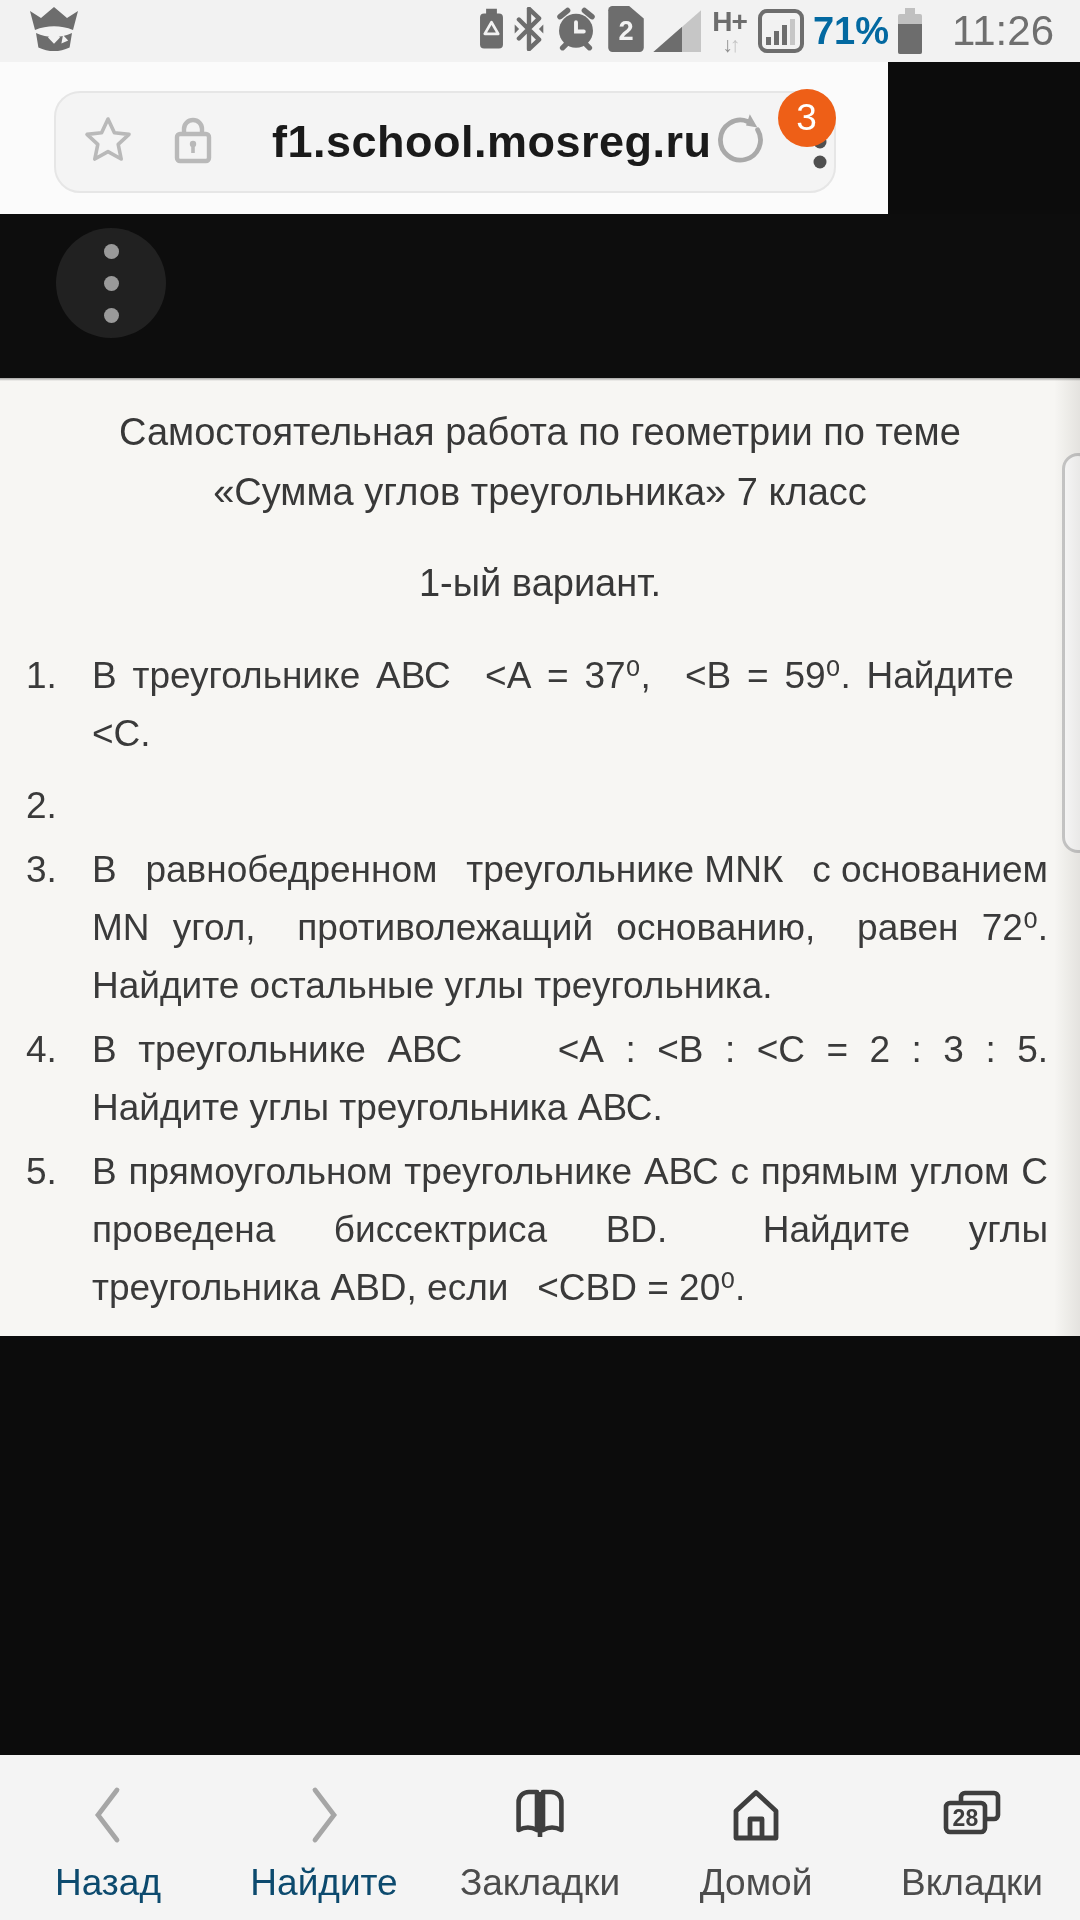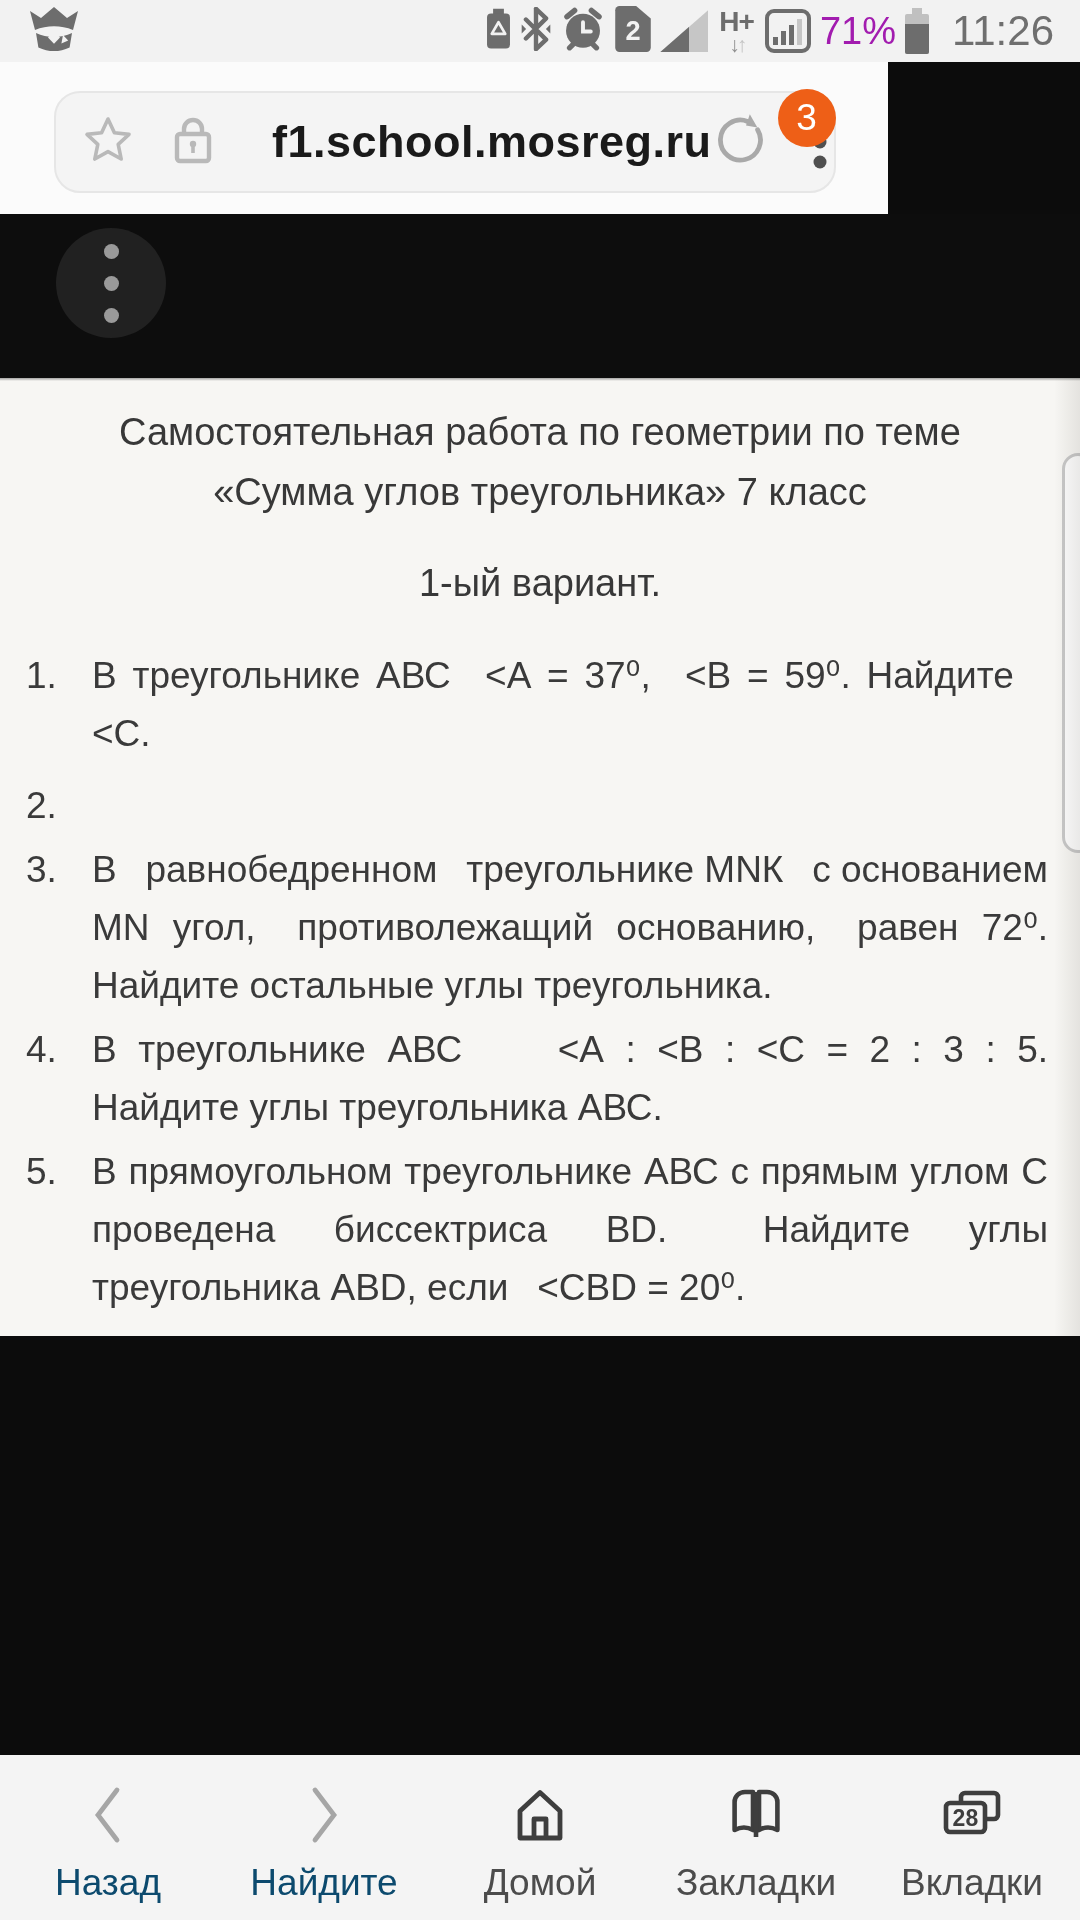--- a/index.html
+++ b/index.html
@@ -5,22 +5,22 @@
   html,body{margin:0;padding:0;background:#000;}
   *{box-sizing:border-box;font-family:"Liberation Sans","DejaVu Sans",sans-serif;}
   .phone{position:relative;width:1080px;height:1920px;background:#0c0c0c;overflow:hidden;margin:0 auto;}
 
   
   .status{position:absolute;top:0;left:0;width:1080px;height:62px;background:#f2f2f2;
           display:flex;align-items:center;padding:0 26px;}
   .st-left{display:flex;align-items:center;}
   .st-spacer{flex:1;}
   .st-right{display:flex;align-items:center;gap:9px;}
-  .st-txt{color:#a21caf;font-size:38px;}
-  .st-time{color:#6f6f6f;font-size:42px;margin-left:14px;}
+  .st-txt{color:#0369a1;font-size:38px;font-weight:bold;}
+  .st-time{color:#6f6f6f;font-size:42px;margin-left:21px;}
   .sigtri{position:relative;width:48px;height:42px;}
   .sigtri .lt{position:absolute;inset:0;background:#c6c6c6;clip-path:polygon(100% 0,100% 100%,0 100%);}
   .sigtri .dk{position:absolute;left:0;bottom:0;width:60%;height:60%;background:#6d6d6d;clip-path:polygon(100% 0,100% 100%,0 100%);}
   .hplus{display:flex;flex-direction:column;align-items:center;line-height:1;margin:0 2px;}
   .hplus .h{font-size:28px;font-weight:bold;color:#6d6d6d;letter-spacing:-1px;}
   .hplus .ar{font-size:21px;letter-spacing:-3px;margin-top:-2px;}
   .hplus .ar .dn{color:#8f8f8f;} .hplus .ar .up{color:#c4c4c4;}
   .boxsig{width:46px;height:44px;border:4px solid #6d6d6d;border-radius:9px;
           display:flex;align-items:flex-end;justify-content:center;gap:3px;padding:4px 3px;}
   .boxsig i{display:block;width:5px;background:#6d6d6d;}
@@ -229,39 +229,39 @@
     <div class="nav-item disabled">
       <span class="icon-box">
         <svg width="36" height="58" viewBox="0 0 18 29">
           <path d="M4.5 2 L14 14.5 L4.5 27" fill="none" stroke="#a6a6a6" stroke-width="2.4" stroke-linecap="round"></path>
         </svg>
       </span>
       <span class="nav-label">Найдите</span>
     </div>
     <div class="nav-item">
       <span class="icon-box">
-        <svg width="56" height="58" viewBox="0 0 28 29">
-          <path d="M4 12.5 L14 3.2 L24 12.5 V26 H4 Z" fill="none" stroke="#3e3e3e" stroke-width="2.4" stroke-linejoin="round"></path>
-          <path d="M11 26 V16.5 H17 V26" fill="none" stroke="#3e3e3e" stroke-width="2.4" stroke-linejoin="round"></path>
-        </svg>
-      </span>
-      <span class="nav-label">Домой</span>
-    </div>
-    <div class="nav-item">
-      <span class="icon-box">
         <svg width="58" height="54" viewBox="0 0 29 27">
           <path d="M13 2 H9 C6 2 3.8 4.2 3.8 7 V21 C7 19.3 10 19.3 13 21 Z" fill="none" stroke="#3e3e3e" stroke-width="2.3" stroke-linejoin="round"></path>
           <path d="M16 2 H20 C23 2 25.2 4.2 25.2 7 V21 C22 19.3 19 19.3 16 21 Z" fill="none" stroke="#3e3e3e" stroke-width="2.3" stroke-linejoin="round"></path>
           <path d="M14.5 2 V24.5" stroke="#3e3e3e" stroke-width="2.3"></path>
         </svg>
       </span>
       <span class="nav-label">Закладки</span>
     </div>
     <div class="nav-item">
       <span class="icon-box">
+        <svg width="56" height="58" viewBox="0 0 28 29">
+          <path d="M4 12.5 L14 3.2 L24 12.5 V26 H4 Z" fill="none" stroke="#3e3e3e" stroke-width="2.4" stroke-linejoin="round"></path>
+          <path d="M11 26 V16.5 H17 V26" fill="none" stroke="#3e3e3e" stroke-width="2.4" stroke-linejoin="round"></path>
+        </svg>
+      </span>
+      <span class="nav-label">Домой</span>
+    </div>
+    <div class="nav-item">
+      <span class="icon-box">
         <svg width="62" height="52" viewBox="0 0 31 26">
           <rect x="10" y="2" width="18.5" height="13" rx="2" fill="none" stroke="#3e3e3e" stroke-width="2.3"></rect>
           <rect x="2.5" y="7" width="19.5" height="14.5" rx="2" fill="#f4f4f4" stroke="#3e3e3e" stroke-width="2.3"></rect>
           <text x="12.2" y="18.3" text-anchor="middle" font-size="11.5" font-weight="bold" fill="#3e3e3e">28</text>
         </svg>
       </span>
       <span class="nav-label">Вкладки</span>
     </div>
   </div>
 

